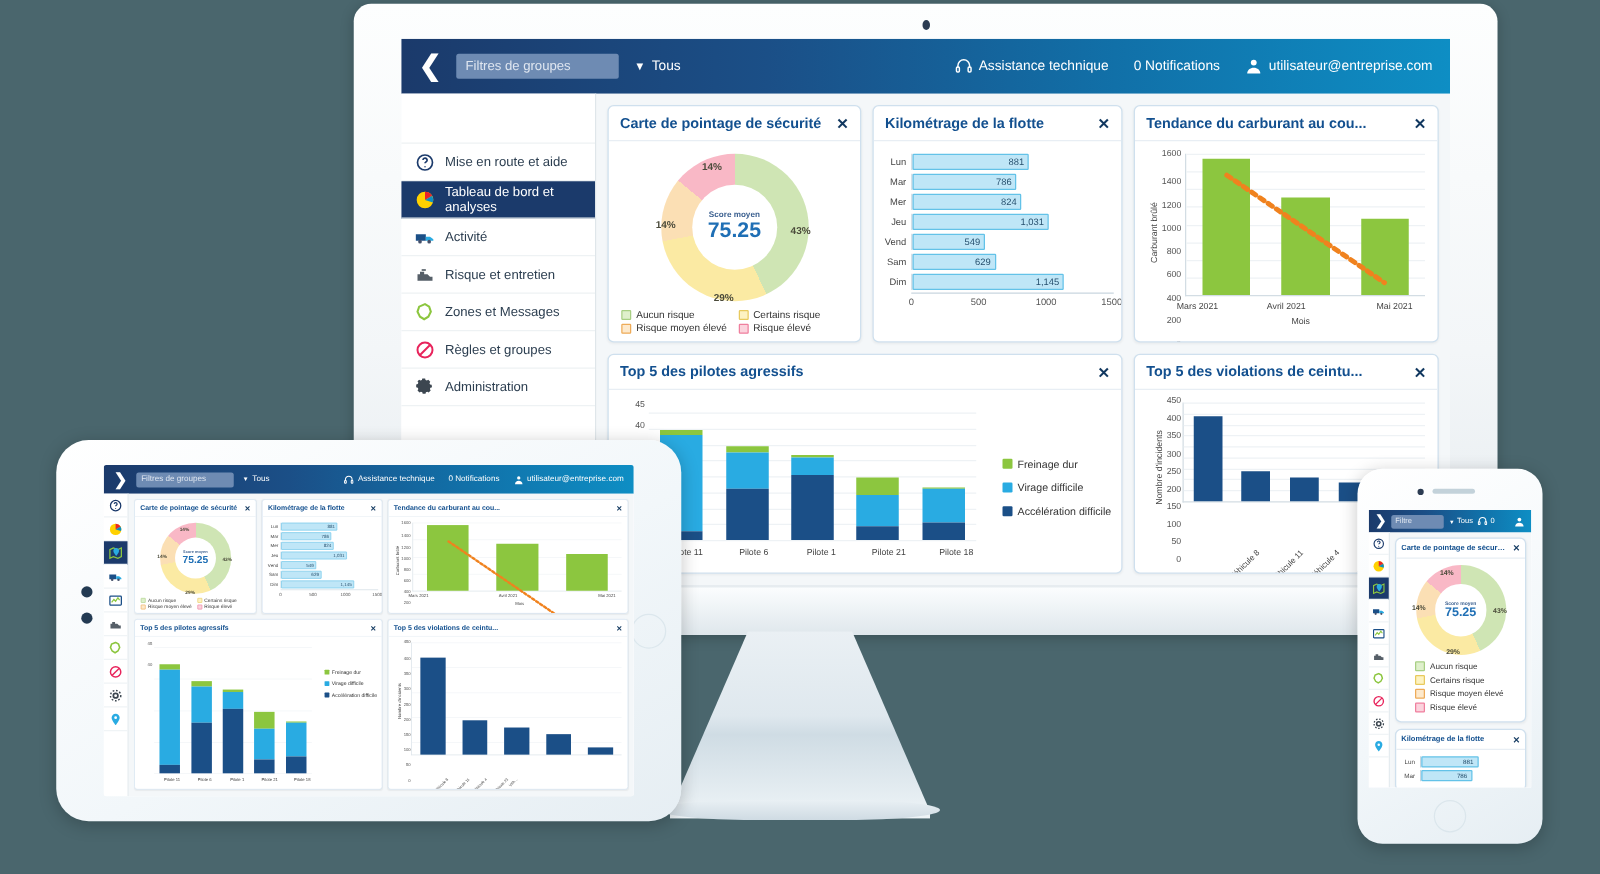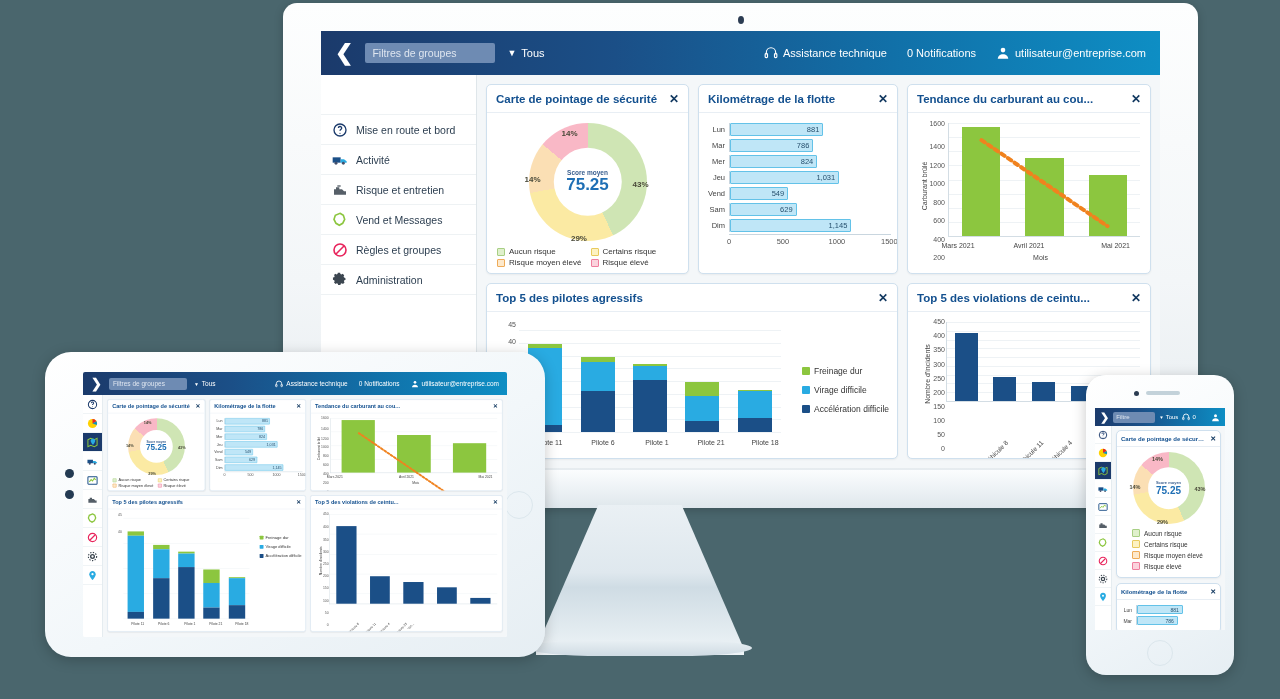--- a/index.html
+++ b/index.html
@@ -222,23 +222,33 @@
           <div class="logo-area"></div>
 
           <div class="side-item">
             <span class="side-icon">
               <svg width="16" height="16" viewBox="0 0 24 24" fill="none" stroke="#1b3a6b" stroke-width="2">
                   <circle cx="12" cy="12" r="9"></circle>
                   <path d="M9.5 9a2.5 2.5 0 115 .5c0 1.5-2.5 2-2.5 3.5" stroke-width="2"></path>
                   <circle cx="12" cy="17" r=".9" fill="#1b3a6b" stroke="none"></circle>
                 </svg>
             </span>
-            <span>Mise en route et bord</span>
-          </div>
-
+            <span>Mise en route et aide</span>
+          </div>
+
+          <div class="side-item active">
+            <span class="side-icon">
+              <svg width="16" height="16" viewBox="0 0 24 24">
+                  <circle cx="12" cy="12" r="10" fill="#ffd100"></circle>
+                  <path d="M12 12 L12 2 A10 10 0 0 1 20.6 7 Z" fill="#e8242a"></path>
+                  <path d="M12 12 L20.6 7 A10 10 0 0 1 21.4 15 Z" fill="#0e8ec4"></path>
+                </svg>
+            </span>
+            <span>Tableau de bord et analyses</span>
+          </div>
 
 
           <div class="side-item">
             <span class="side-icon">
               <svg width="16" height="16" viewBox="0 0 24 24">
                   <path d="M1 8h12v8H1z" fill="#1b4f87"></path>
                   <path d="M13 11h5l4 3v2h-9z" fill="#29abe2"></path>
                   <circle cx="6" cy="17" r="2.2" fill="#44506b"></circle>
                   <circle cx="17" cy="17" r="2.2" fill="#44506b"></circle>
                 </svg>
@@ -256,21 +266,21 @@
             </span>
             <span>Risque et entretien</span>
           </div>
 
           <div class="side-item">
             <span class="side-icon">
               <svg width="16" height="16" viewBox="0 0 24 24">
                   <path d="M12 2l5 3 2 6-3 6-5 3-5-3-3-6 2-6z" fill="none" stroke="#8cc63f" stroke-width="2.5"></path>
                 </svg>
             </span>
-            <span>Vend et Messages</span>
+            <span>Zones et Messages</span>
           </div>
 
           <div class="side-item">
             <span class="side-icon">
               <svg width="16" height="16" viewBox="0 0 24 24">
                   <circle cx="12" cy="12" r="9" fill="none" stroke="#e8245c" stroke-width="2.4"></circle>
                   <path d="M6 18L18 6" stroke="#e8245c" stroke-width="2.4"></path>
                 </svg>
             </span>
             <span>Règles et groupes</span>

